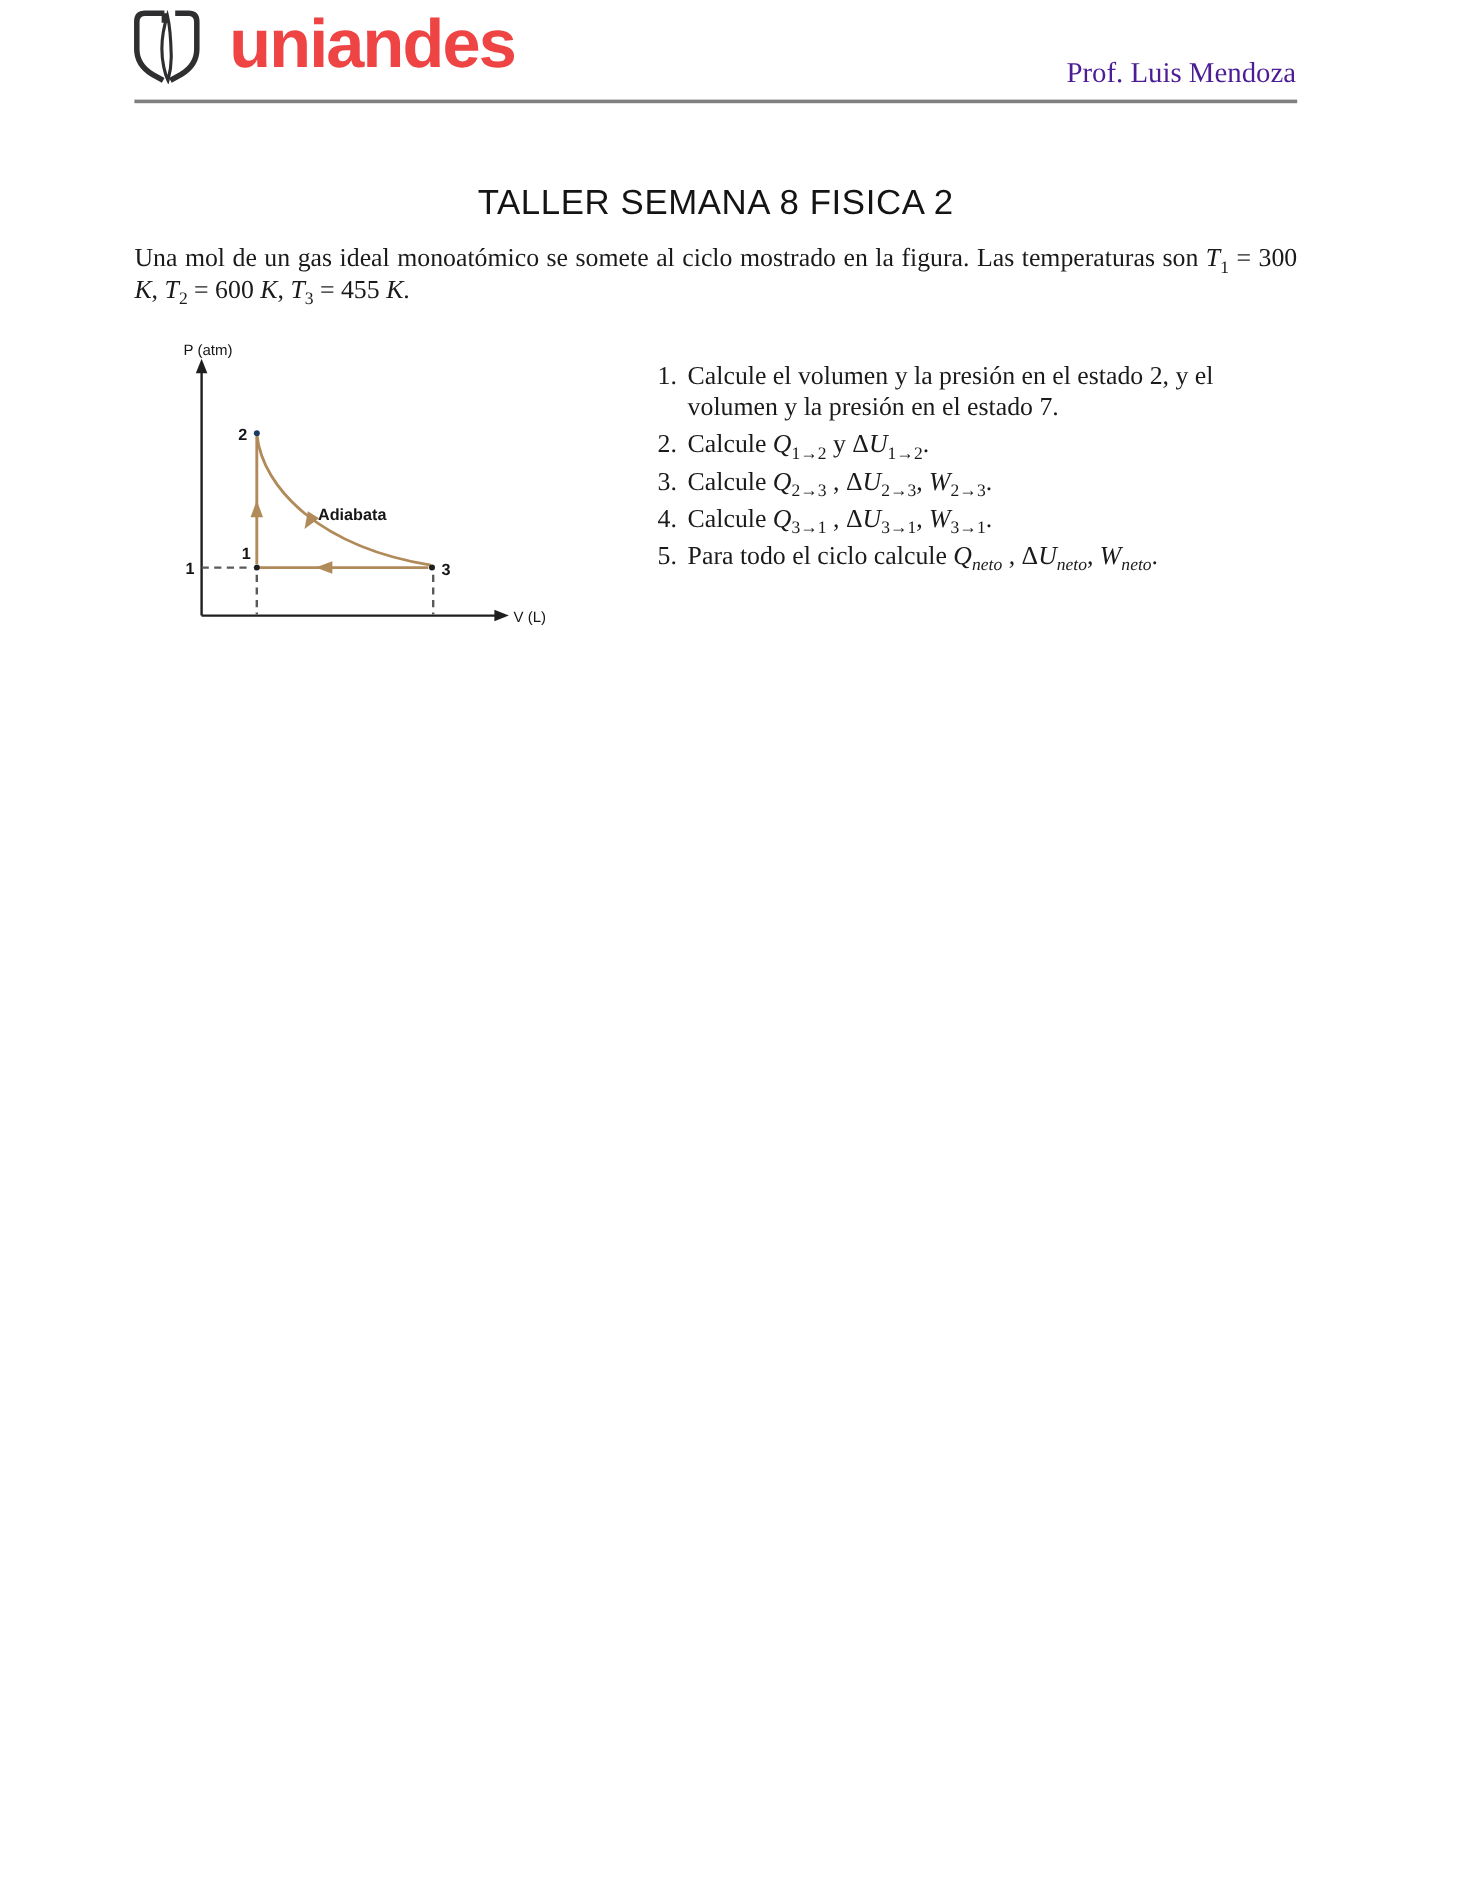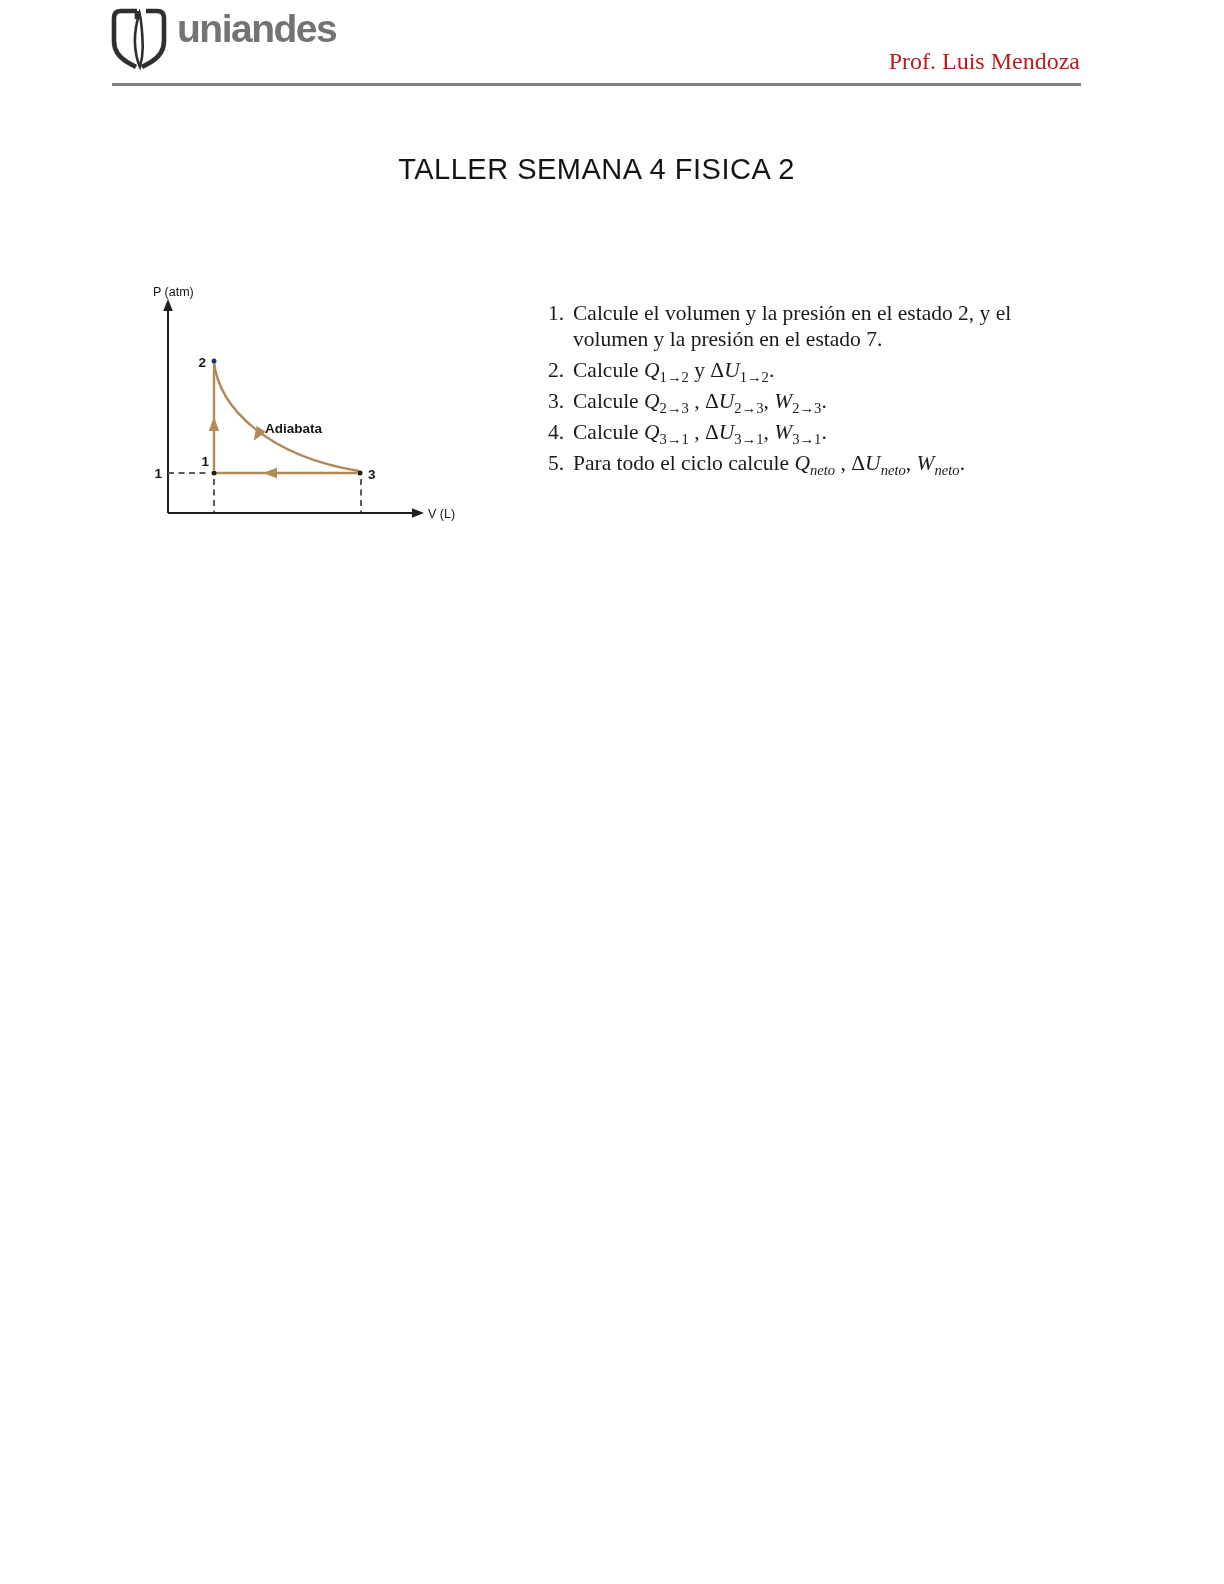--- a/index.html
+++ b/index.html
@@ -5,24 +5,24 @@
   html,body { margin:0; padding:0; background:#ffffff; }
   .page {
     position:relative; width:1224px; height:1584px; background:#ffffff;
     font-family:"Liberation Serif", serif; color:#1a1a1a; overflow:hidden;
   }
 
   
   .logo { position:absolute; left:108px; top:6px; display:flex; align-items:flex-start; }
   .logo svg { width:62px; height:64px; display:block; }
   .logo-text {
-    font-family:"Liberation Sans", sans-serif; font-weight:700; font-size:39px;
-    letter-spacing:-1.5px; color:#737373; line-height:1; margin-left:7px; margin-top:3px;
+    font-family:"Liberation Sans", sans-serif; font-weight:700; font-size:57px;
+    letter-spacing:-1.5px; color:#ef4444; line-height:1; margin-left:21px; margin-top:3px;
   }
-  .professor { position:absolute; top:48px; right:144px; font-size:24px; color:#b91c1c; }
+  .professor { position:absolute; top:48px; right:144px; font-size:24px; color:#4c1d95; }
   .rule { position:absolute; top:83px; left:112px; width:969px; height:3px; background:#7f7f7f; }
 
   
   .title {
     position:absolute; top:153px; left:112px; width:969px; margin:0;
     text-align:center; font-family:"Liberation Sans", sans-serif; font-weight:400;
     font-size:29px; letter-spacing:0.5px; color:#141414;
   }
 
   
@@ -66,22 +66,23 @@
       <path d="M29 5 V13" fill="none" stroke="#2f2f31" stroke-width="4.6"></path>
       <path d="M38 5 H49 Q56 5 56 12 V35 Q56 48 43 56 L34 61" fill="none" stroke="#2f2f31" stroke-width="4.6"></path>
       <path d="M31.5 7 C27 21 25.5 36 28.5 50 C29.4 54.5 30.8 58.5 32 61 C33.4 56 34.9 49 34.7 40 C34.4 27 33.4 15 31.5 7 Z" fill="none" stroke="#2f2f31" stroke-width="2.6"></path>
     </svg>
     <span class="logo-text">uniandes</span>
   </div>
 
   <div class="professor">Prof. Luis Mendoza</div>
   <div class="rule"></div>
 
-  <h1 class="title">TALLER SEMANA 4 FISICA 2</h1>
+  <h1 class="title">TALLER SEMANA 8 FISICA 2</h1>
 
+  <p class="intro">Una mol de un gas ideal monoatómico se somete al ciclo mostrado en la figura. Las temperaturas son <i class="mvar">T</i><sub class="msub">1</sub> = 300 <i class="mvar">K</i>, <i class="mvar">T</i><sub class="msub">2</sub> = 600 <i class="mvar">K</i>, <i class="mvar">T</i><sub class="msub">3</sub> = 455 <i class="mvar">K</i>.</p>
 
   <figure class="figure">
     <svg viewBox="0 0 322 252">
 
       <path class="axis" d="M28 28 L28 233"></path>
       <polygon class="axis-fill" points="28,19 23.2,31 32.8,31"></polygon>
       <path class="axis" d="M28 233 L274 233"></path>
       <polygon class="axis-fill" points="284,233 272,228.2 272,237.8"></polygon>
       <text class="ax-label" x="13" y="16">P (atm)</text>
       <text class="ax-label" x="288" y="238">V (L)</text>

